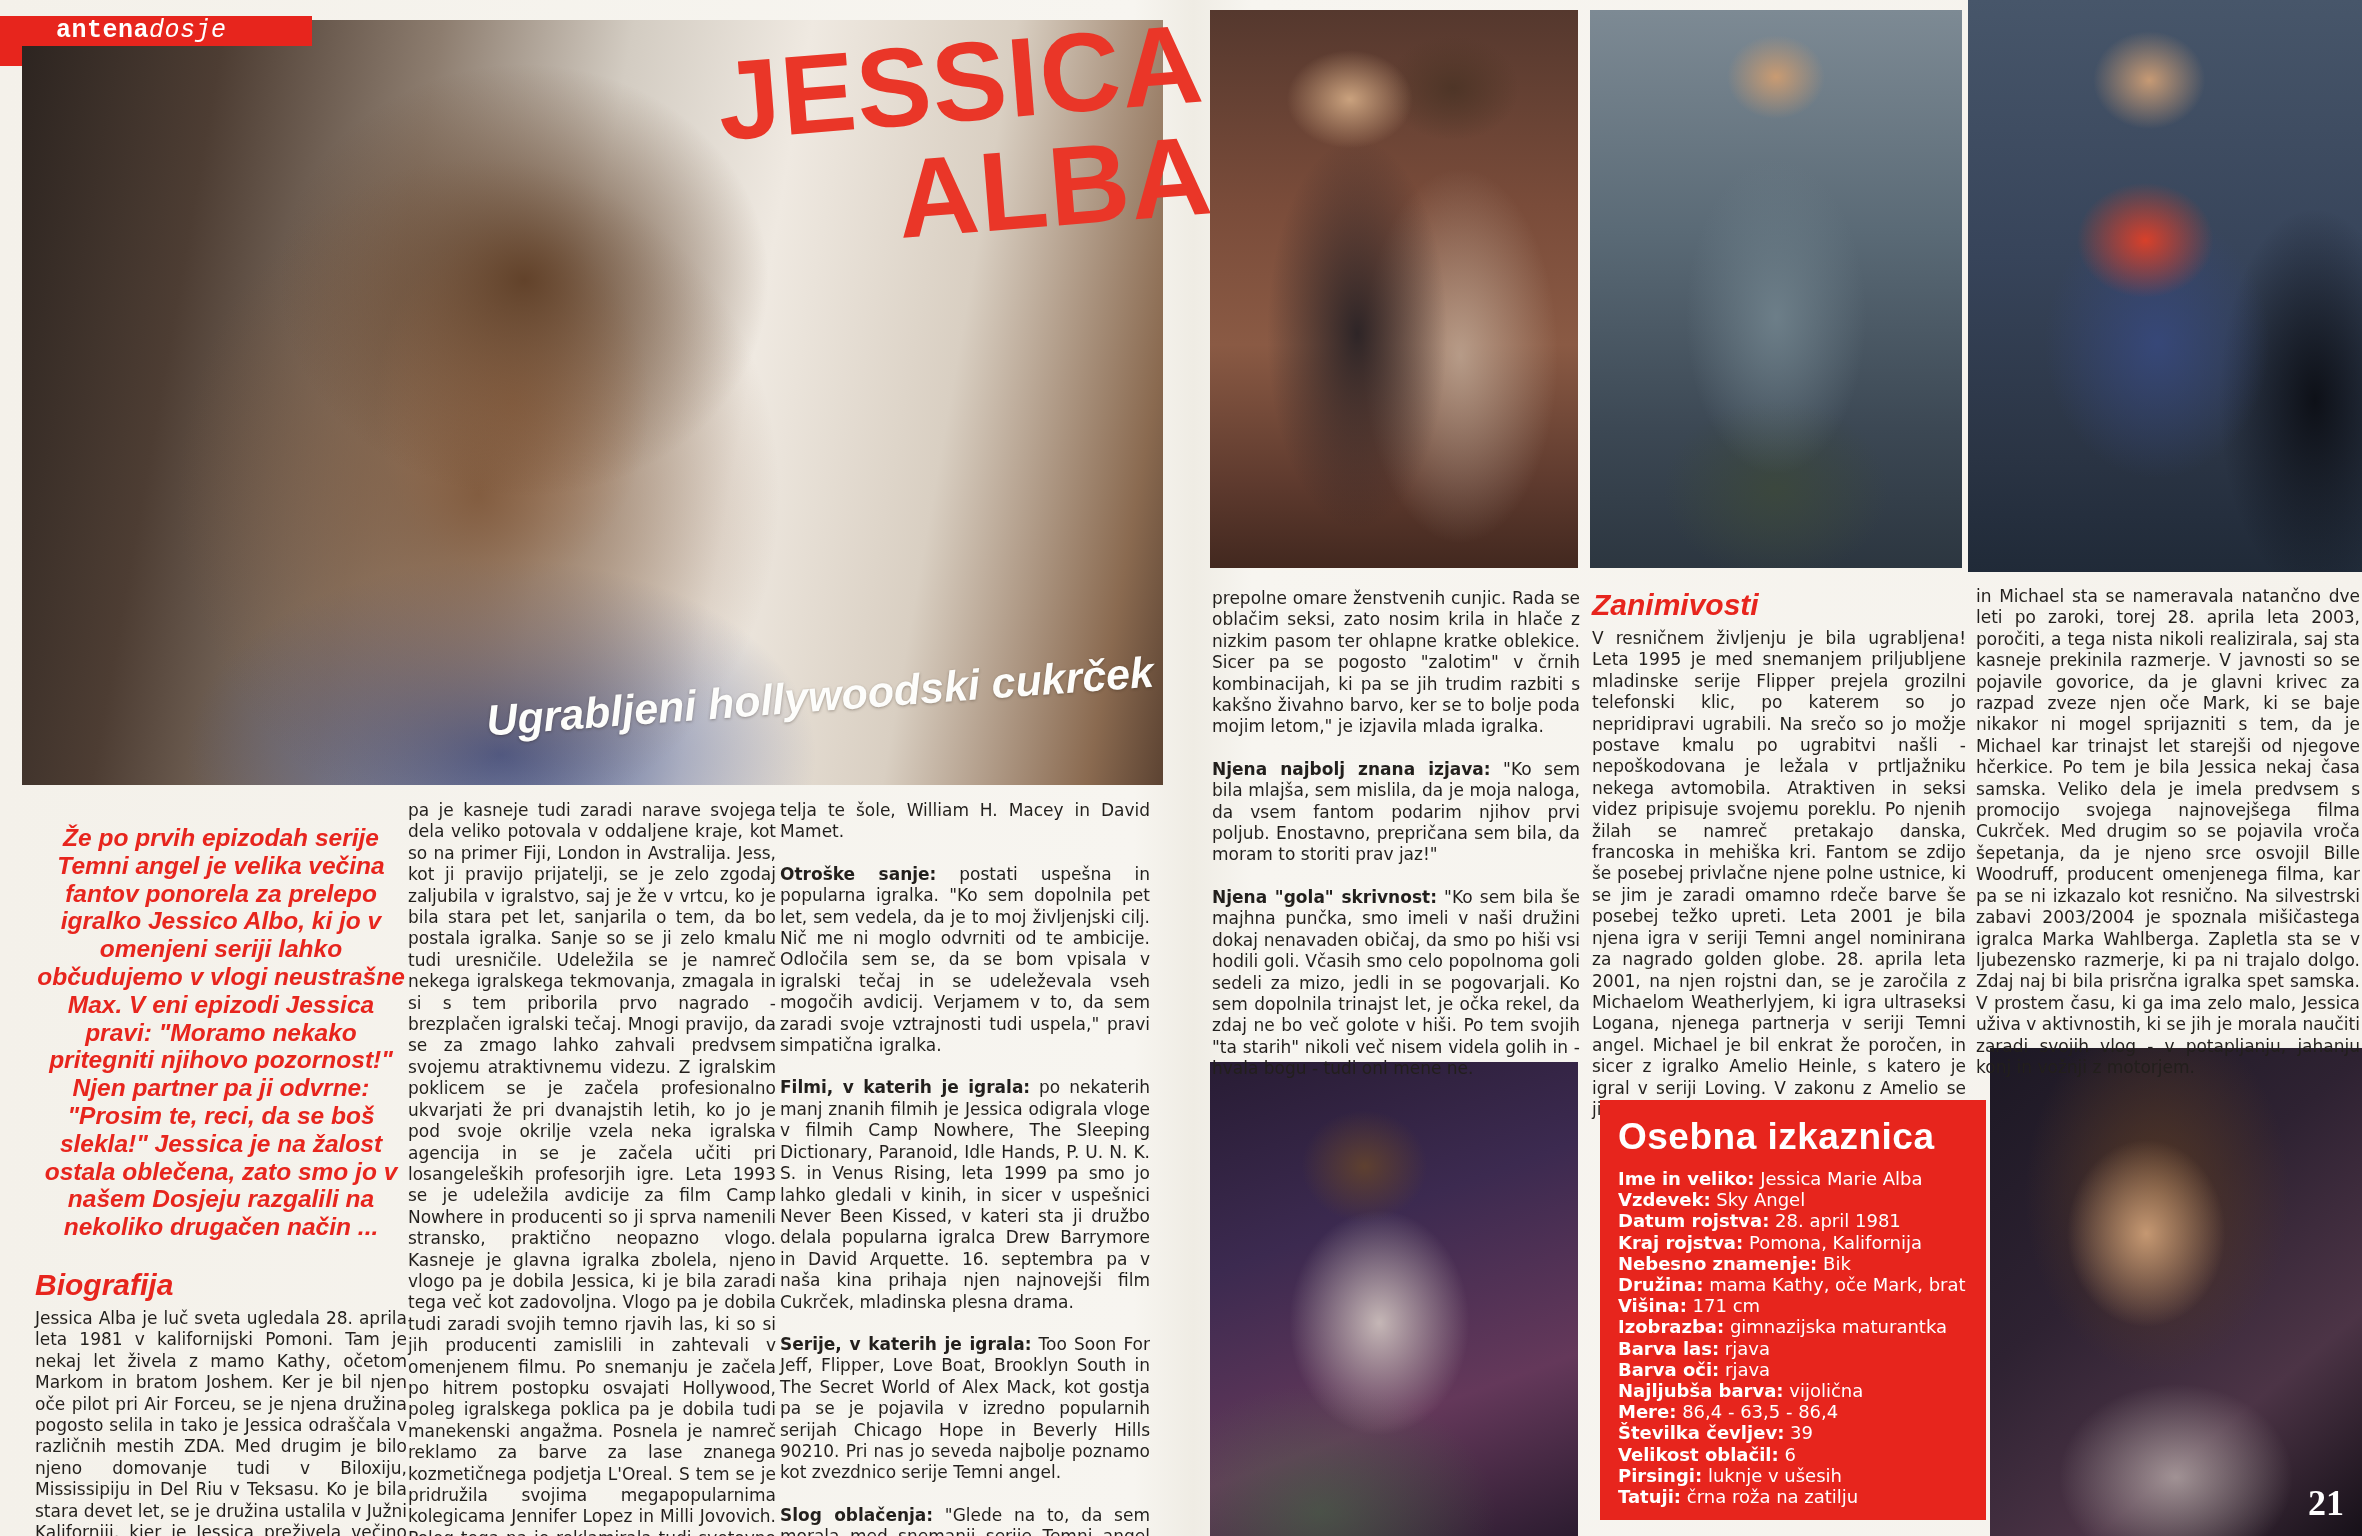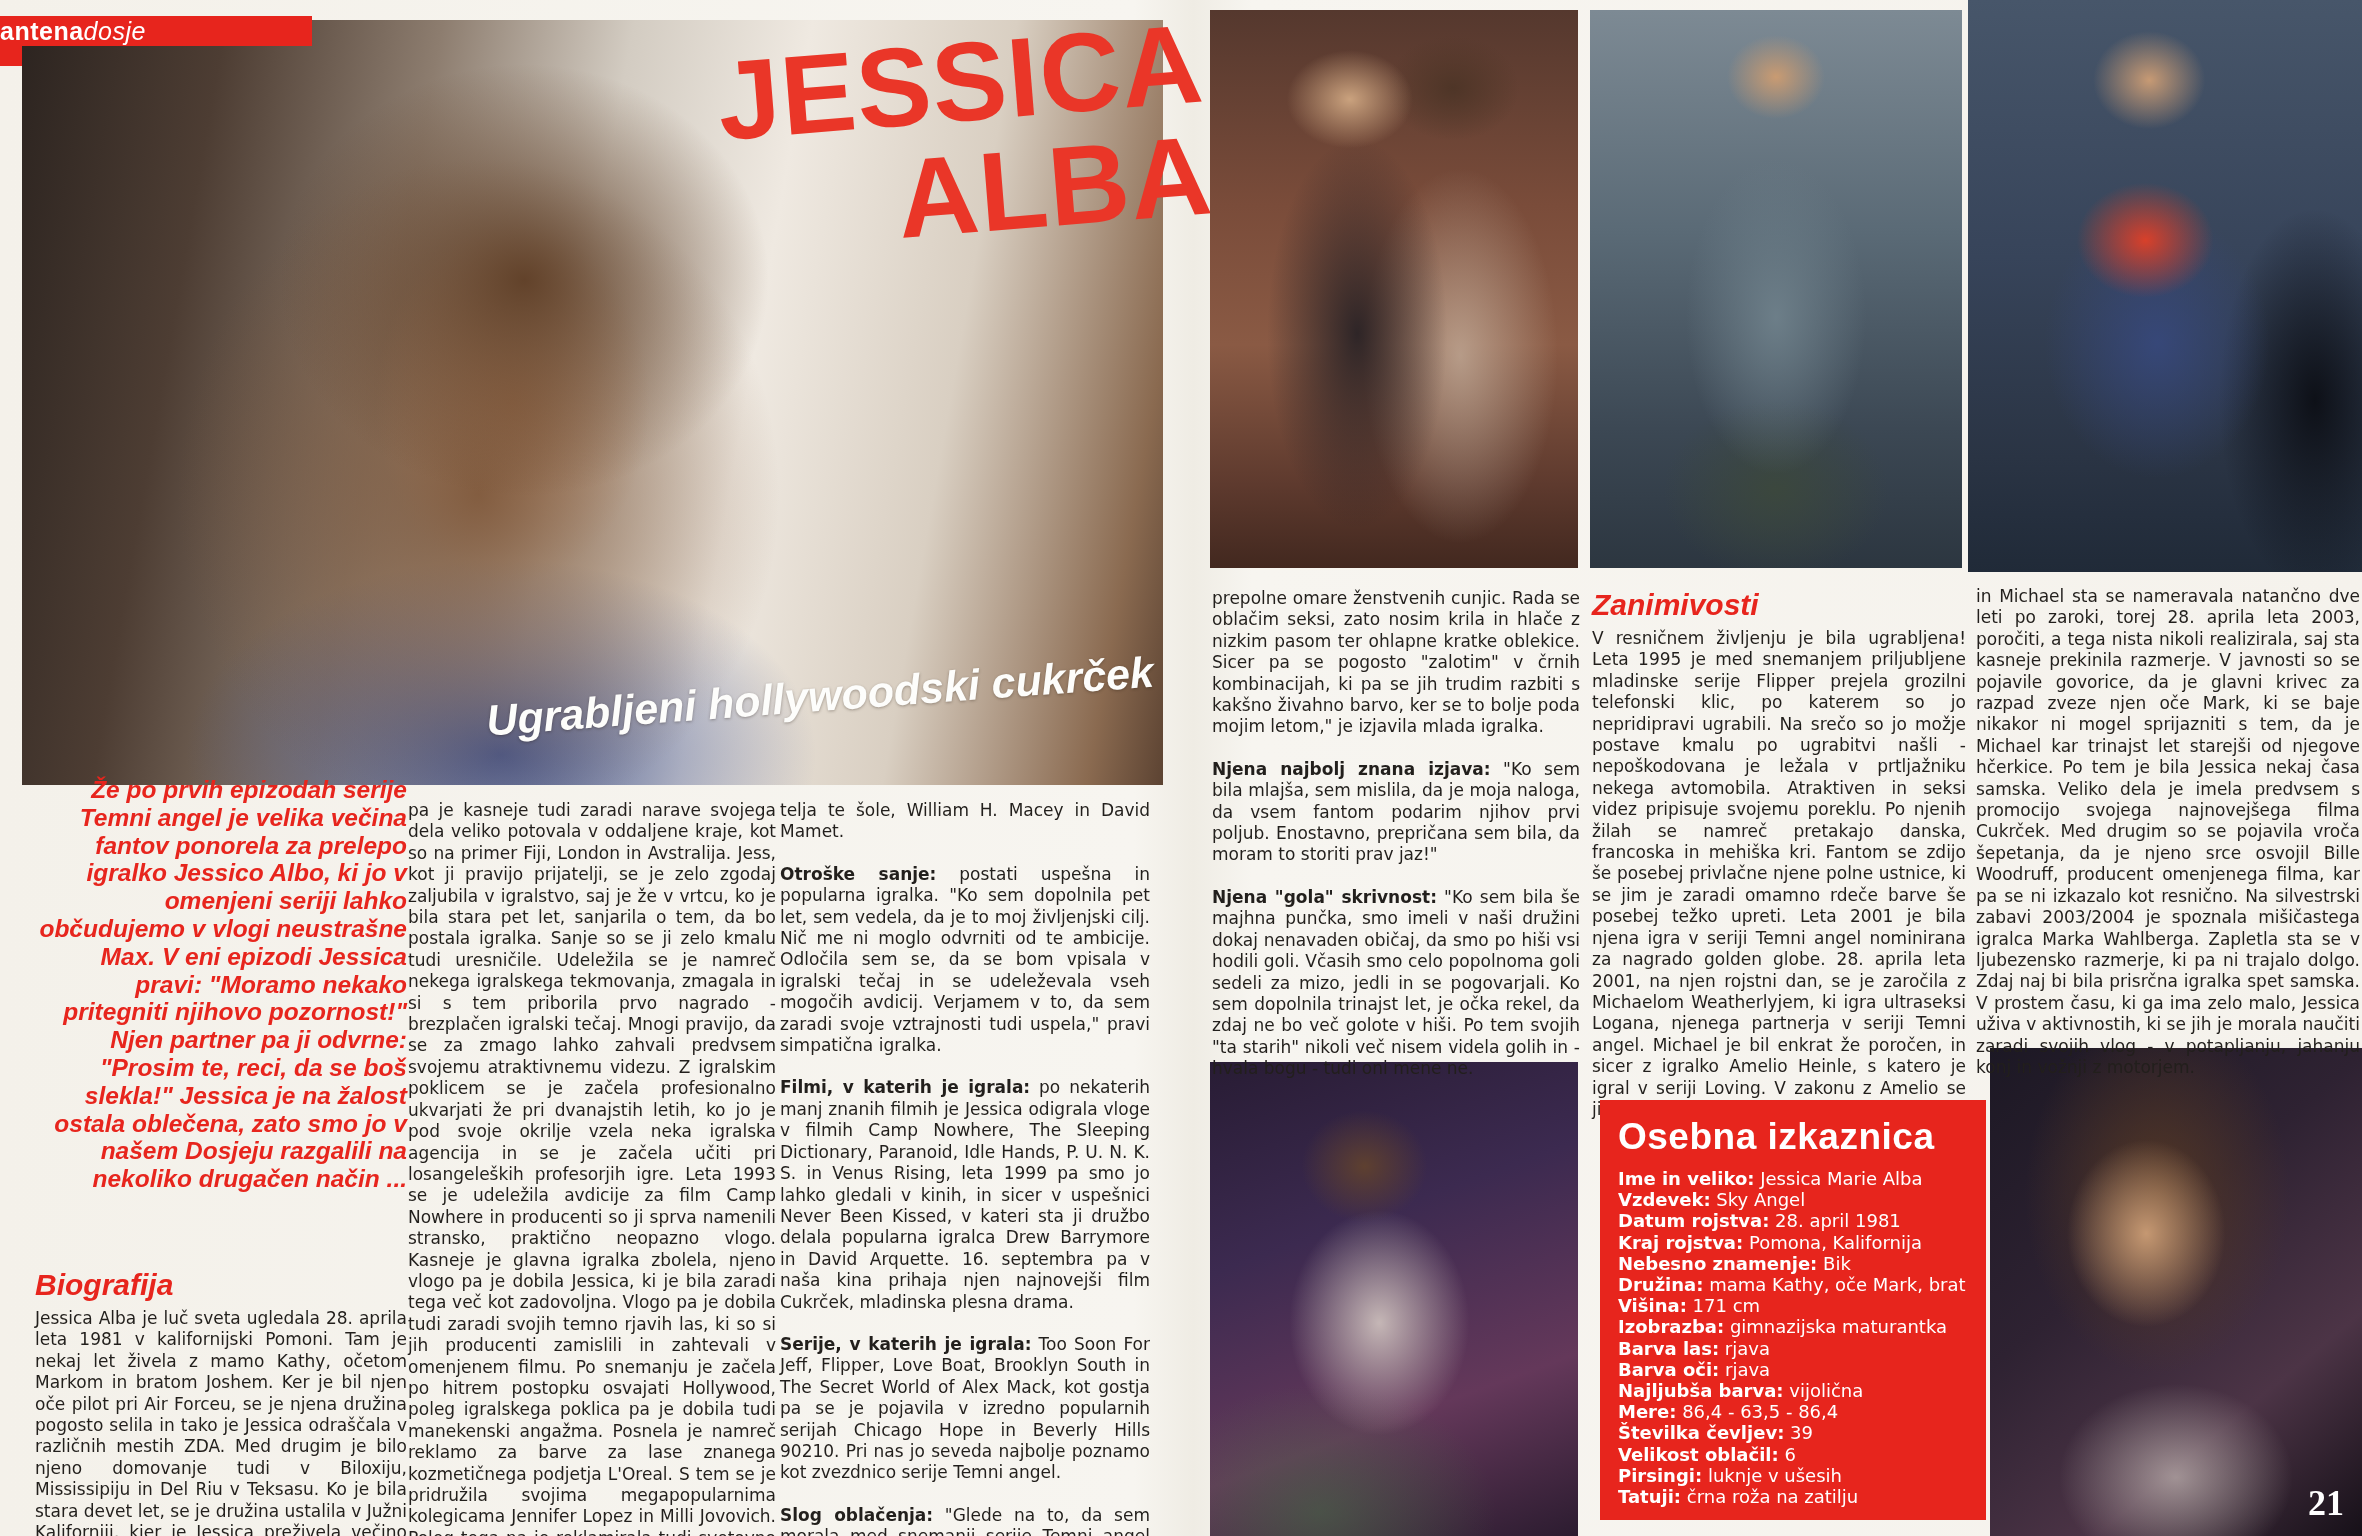--- a/index.html
+++ b/index.html
@@ -57,22 +57,22 @@
     left:1990px;top:1048px;width:372px;height:488px;
     background:
       radial-gradient(ellipse 110px 130px at 42% 38%, #c59872, rgba(197,152,114,0) 72%),
       radial-gradient(ellipse 170px 230px at 45% 30%, rgba(88,58,36,.9), rgba(88,58,36,0) 78%),
       radial-gradient(ellipse 150px 120px at 50% 88%, rgba(232,224,214,.55), rgba(232,224,214,0) 78%),
       linear-gradient(140deg,#1c1824 0%,#2e2232 40%,#4c3446 72%,#161018 100%);
   }
   
   .banner{
     position:absolute;left:0;top:16px;width:312px;height:30px;background:#e7251d;
-    color:#fff;font-family:Liberation Sans, sans-serif;font-size:25px;line-height:30px;
-    box-sizing:border-box;letter-spacing:.5px;
+    color:#fff;font-family:Liberation Mono, monospace;font-size:25px;line-height:30px;
+    padding-left:56px;box-sizing:border-box;letter-spacing:.5px;
   }
   .banner .brand{font-weight:bold;}
   .banner .sect{font-style:italic;font-weight:normal;}
   .banner-tab{position:absolute;left:0;top:44px;width:22px;height:22px;background:#e7251d;}
   
   .headline{
     position:absolute;left:598px;top:34px;width:580px;
     font-family:"Liberation Sans",sans-serif;font-weight:bold;
     font-size:112px;line-height:1.0;color:#ea3628;text-align:right;
     transform:rotate(-4.6deg);transform-origin:left top;letter-spacing:1px;
@@ -83,21 +83,21 @@
     font-size:43px;color:#fdfdfb;transform:rotate(-4.2deg);
     text-shadow:0 1px 3px rgba(40,30,20,.35);white-space:nowrap;
   }
   
   .col{position:absolute;text-align:justify;}
   .body-text{font-size:17px;line-height:21.4px;color:#221f1c;}
   .body-text p{margin:0 0 21px 0;}
   .body-text p:last-child{margin-bottom:0;}
   .lead{font-weight:bold;}
   .intro{
-    left:35px;top:776px;width:372px;text-align:right;
+    left:35px;top:824px;width:372px;text-align:center;
     font-family:"Liberation Sans",sans-serif;font-style:italic;font-weight:bold;
     font-size:24.5px;line-height:27.8px;color:#e7251d;
   }
   .red-head{
     font-family:"Liberation Sans",sans-serif;font-style:italic;font-weight:bold;
     font-size:30px;color:#e7251d;margin:0 0 6px 0;text-align:left;
   }
   .col-bio{left:35px;top:1268px;width:372px;}
   .col-b{left:408px;top:800px;width:368px;}
   .col-c{left:780px;top:800px;width:370px;}

